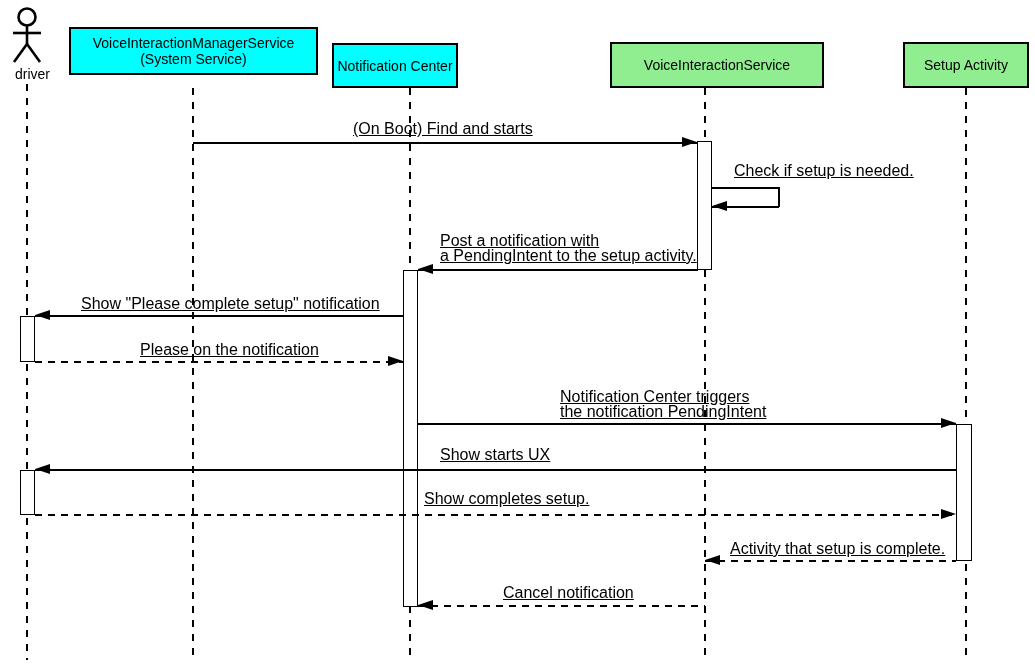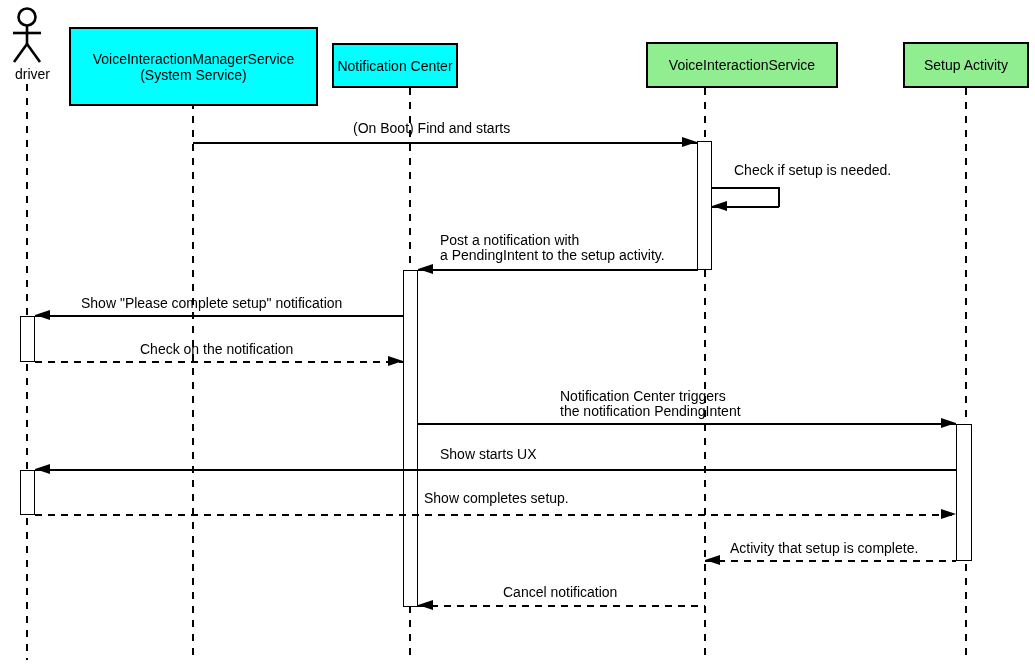--- a/index.html
+++ b/index.html
@@ -25,21 +25,21 @@
   .act{position:absolute;box-sizing:border-box;background:#fff;border:1.6px solid #000;}
   
   .mline{position:absolute;height:1.6px;background:#000;}
   .mline.dash{background:repeating-linear-gradient(90deg,#000 0 7px,transparent 7px 13px);}
   .vseg{position:absolute;width:1.6px;background:#000;}
   
   .arr{position:absolute;width:0;height:0;border-top:5.5px solid transparent;border-bottom:5.5px solid transparent;}
   .arr.r{border-left:15px solid #000;}
   .arr.l{border-right:15px solid #000;}
   
-  .mlabel{position:absolute;font-size:14px;line-height:15px;white-space:pre-line;}
+  .mlabel{position:absolute;font-size:16px;line-height:15px;white-space:pre-line;text-decoration:underline;}
   
   .actor-label{position:absolute;font-size:14px;text-align:right;}
 </style>
 </head>
 <body>
 
 <div class="canvas">
 
   <div class="lifeline" style="left:26px;top:84px;height:576px"></div>
   <div class="lifeline" style="left:192px;top:88px;height:572px"></div>
@@ -49,28 +49,28 @@
 
   <svg style="position:absolute;left:4px;top:6px" width="46" height="58" viewBox="0 0 46 58">
     <circle cx="23" cy="11" r="8.5" fill="none" stroke="#000" stroke-width="2.6"></circle>
     <line x1="23" y1="19.5" x2="23" y2="38" stroke="#000" stroke-width="2.6"></line>
     <line x1="9" y1="27" x2="37" y2="27" stroke="#000" stroke-width="2.6"></line>
     <line x1="23" y1="38" x2="10" y2="56" stroke="#000" stroke-width="2.6"></line>
     <line x1="23" y1="38" x2="36" y2="56" stroke="#000" stroke-width="2.6"></line>
   </svg>
   <div class="actor-label" style="left:4px;top:66px;width:46px">driver</div>
 
-  <div class="pbox cyan" style="left:69px;top:27px;width:249px;height:79px">
+  <div class="pbox cyan" style="left:69px;top:27px;width:249px;height:48px">
     <span class="plabel">VoiceInteractionManagerService
 (System Service)</span>
   </div>
   <div class="pbox cyan" style="left:332px;top:43px;width:126px;height:45px">
     <span class="plabel">Notification Center</span>
   </div>
-  <div class="pbox green" style="left:646px;top:42px;width:192px;height:46px">
+  <div class="pbox green" style="left:610px;top:42px;width:214px;height:46px">
     <span class="plabel">VoiceInteractionService</span>
   </div>
   <div class="pbox green" style="left:903px;top:42px;width:126px;height:46px">
     <span class="plabel">Setup Activity</span>
   </div>
 
   <div class="act" style="left:697px;top:141px;width:15px;height:129px"></div>
   <div class="act" style="left:403px;top:270px;width:15px;height:337px"></div>
   <div class="act" style="left:20px;top:316px;width:15px;height:46px"></div>
   <div class="act" style="left:20px;top:470px;width:15px;height:45px"></div>
@@ -97,21 +97,21 @@
     <div class="arr l" style="left:418px;top:264px"></div>
   </div>
 
   <div>
     <div class="mlabel" style="left:81px;top:296px">Show "Please complete setup" notification</div>
     <div class="mline" style="left:35px;top:315px;width:368px"></div>
     <div class="arr l" style="left:35px;top:310px"></div>
   </div>
 
   <div>
-    <div class="mlabel" style="left:140px;top:342px">Check on the notification</div>
+    <div class="mlabel" style="left:140px;top:342px">Please on the notification</div>
     <div class="mline dash" style="left:35px;top:361px;width:368px"></div>
     <div class="arr r" style="left:388px;top:356px"></div>
   </div>
 
   <div>
     <div class="mlabel" style="left:560px;top:389px">Notification Center triggers
 the notification PendingIntent</div>
     <div class="mline" style="left:418px;top:423px;width:538px"></div>
     <div class="arr r" style="left:941px;top:418px"></div>
   </div>

